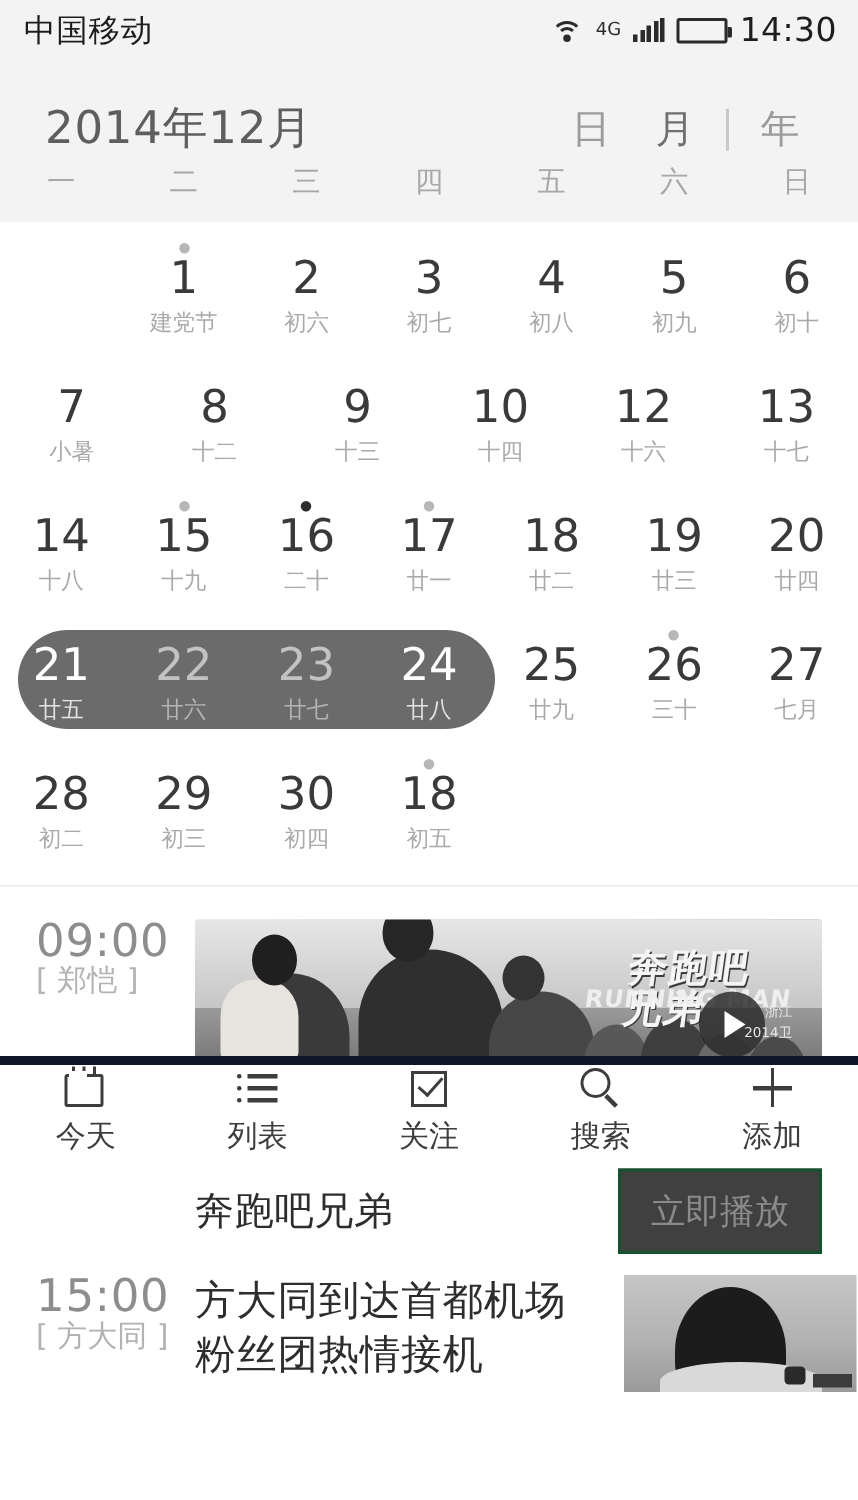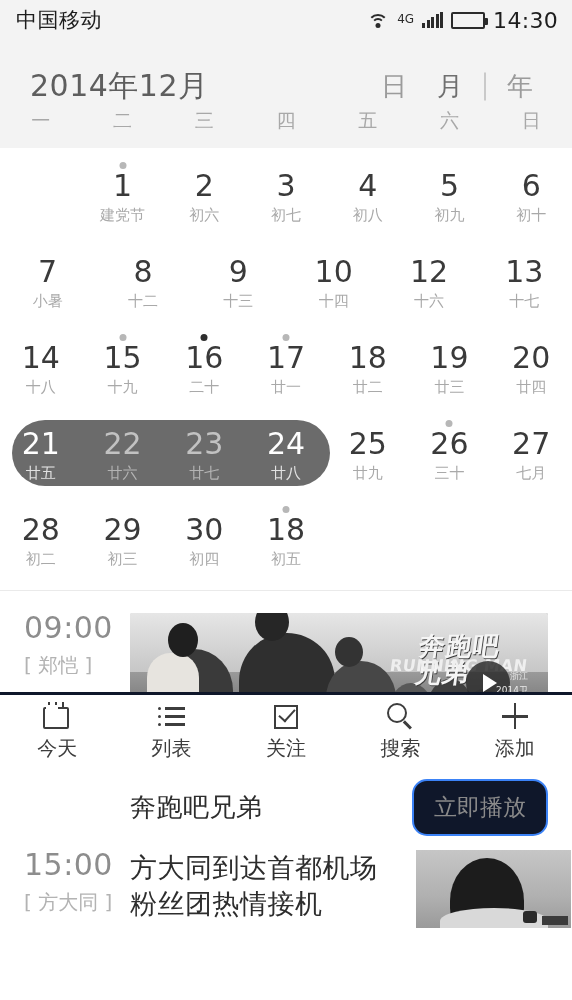--- a/index.html
+++ b/index.html
@@ -99,21 +99,21 @@
   .day-cell.sel.dim .day-sub { color:#b4b4b4; }
   .hr-soft { height:1px; background:#eaeaea; margin-top:6px; }
 
   
   .events { position:relative; }
   .event {
     display:flex; padding:22px 0 0 0; position:relative;
   }
   .ev-left { width:130px; padding-left:24px; flex:none; }
   .ev-time { font-size:30px; color:#8d8d8d; line-height:1; letter-spacing:.5px; }
-  .ev-person { font-size:20px; color:#b3b3b3; margin-top:12px; line-height:1; }
+  .ev-person { font-size:20px; color:#b3b3b3; line-height:1; }
   .ev-body { flex:1; padding-right:24px; }
 
   .ev-thumb {
     width:100%; height:140px; border-radius:2px; position:relative; overflow:hidden;
     background: linear-gradient(160deg,#dcdcdc 0%,#b9b9b9 38%,#8e8e8e 70%,#676767 100%);
   }
   .ev-thumb .sky {
     position:absolute; left:0; right:0; top:0; height:46%;
     background: linear-gradient(180deg,#e6e6e6,#c4c4c4);
   }
@@ -159,22 +159,22 @@
     position:absolute; right:20px; top:50%; transform:translateY(-50%);
     font-size:9px; color:#e8e8e8; line-height:1.5; text-align:right;
   }
 
   .ev-foot {
     display:flex; align-items:center; justify-content:space-between;
     margin-top:26px;
   }
   .ev-title { font-size:26px; color:#2d2d2d; letter-spacing:.5px; }
   .play-btn {
-    border:2px solid #3b82f6; border-radius:15px;
-    padding:11px 20px; font-size:23px; color:#8a8a8a; background:#0f172a;
+    border:2px solid #14532d; border-radius:0;
+    padding:11px 20px; font-size:23px; color:#8a8a8a; background:#404040;
   }
 
   .event2 { padding-top:14px; }
   .ev2-title {
     font-size:27px; color:#2d2d2d; line-height:1.32; letter-spacing:.5px;
     width:270px;
   }
   .ev2-row { display:flex; align-items:flex-start; gap:16px; }
   .ev2-thumb {
     width:155px; height:78px; flex:none; position:relative; overflow:hidden;
@@ -193,23 +193,23 @@
     position:absolute; right:22%; bottom:6%;
     width:14px; height:12px; border-radius:3px; background:#2a2a2a;
   }
   .ev2-thumb .p-bar {
     position:absolute; right:2%; bottom:4%;
     width:26px; height:9px; background:#3b3b3b;
   }
 
   
   .tabbar {
-    position:absolute; left:0; bottom:12px; width:572px; height:72px;
-    background:#fff; border-top:3px solid #0f172a;
-    display:flex; align-items:center;
+    position:absolute; left:0; bottom:0; width:572px; height:72px;
+    background:#fff; border-top:6px solid #0f172a;
+    display:flex; align-items:flex-start;
   }
   .tab-item {
     flex:1; display:flex; flex-direction:column;
     align-items:center; justify-content:center; gap:7px;
   }
   .tab-label { font-size:20px; color:#3d3d3d; line-height:1; }
   .tab-ico { width:30px; height:30px; position:relative; }
 
   
   .ico-cal .box {

